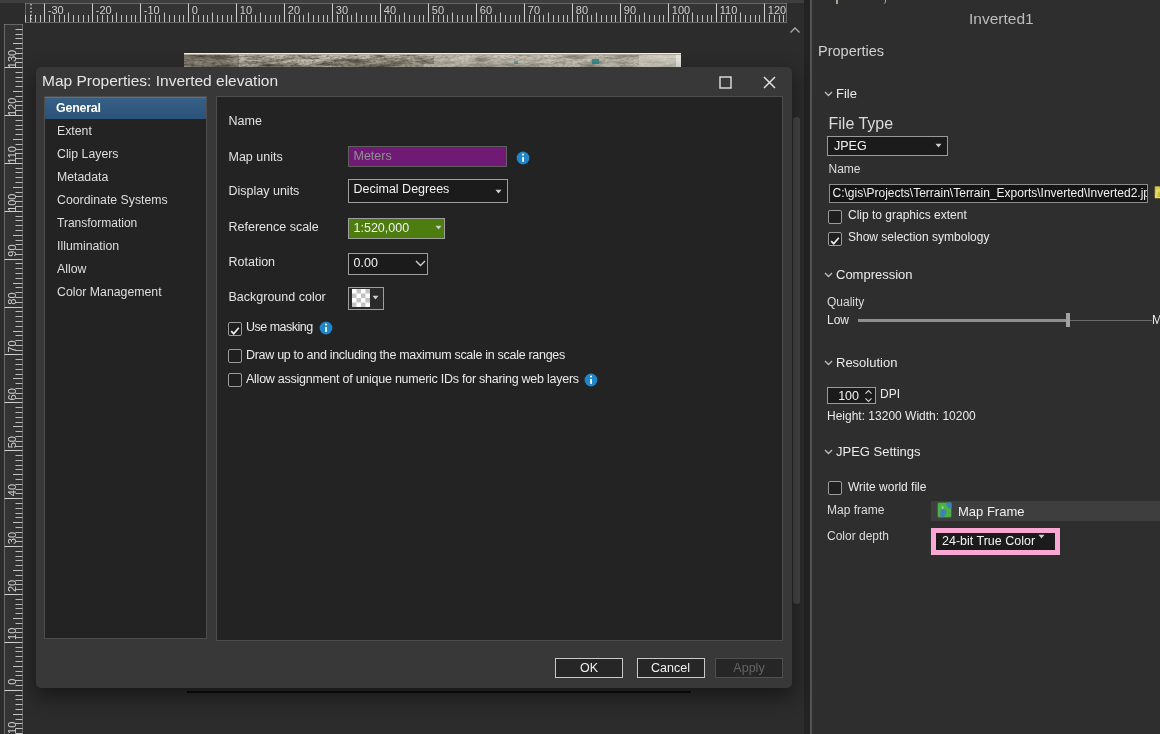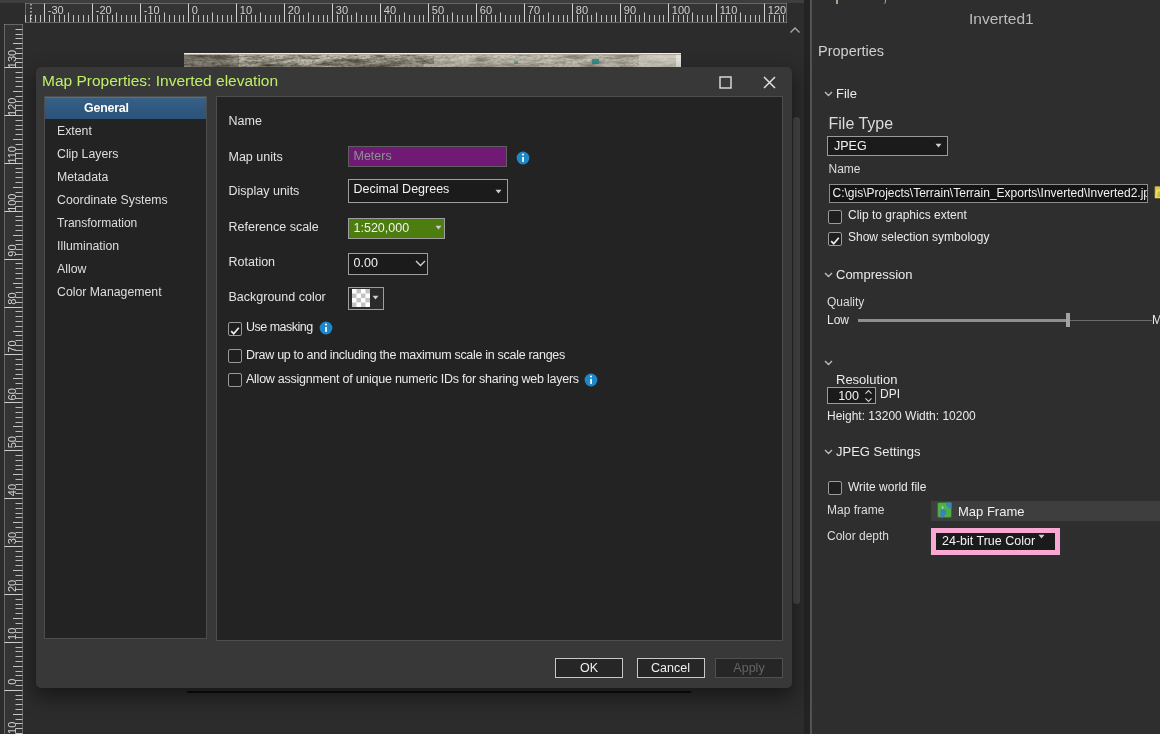--- a/index.html
+++ b/index.html
@@ -381,30 +381,30 @@
 </svg>
     </div>
 <div style="position:absolute;left:187px;top:691px;width:504px;height:2px;background:#0d0d0d;"></div>
 <svg width="12" height="8" viewBox="0 0 12 8" style="position:absolute;left:789px;top:26px">
       <path d="M1.5 6.5 L6 2 L10.5 6.5" stroke="#aaaaaa" stroke-width="1.4" fill="none"></path>
     </svg>
 <div style="position:absolute;left:792.5px;top:117px;width:7px;height:487px;background:#474747;border-radius:3.5px;"></div>
 <div style="position:absolute;left:804px;top:0;width:6px;height:734px;background:#232323;"></div>
 <div style="position:absolute;left:809.5px;top:0;width:1.5px;height:734px;background:#565656;"></div>
 <div id="dlg" style="position:absolute;left:36px;top:66.5px;width:756px;height:621px;background:#383838;border-radius:5px;box-shadow:0 8px 20px 2px rgba(0,0,0,0.45);">
-<span style="position:absolute;left:6px;top:5.5px;font-size:15.5px;color:#bef264;">Map Properties: Inverted elevation</span>
+<span style="position:absolute;left:6px;top:5.5px;font-size:15.5px;color:#e5e5e5;">Map Properties: Inverted elevation</span>
 <svg width="13" height="13" viewBox="0 0 13 13" style="position:absolute;left:683px;top:9px">
         <rect x="1" y="1" width="11" height="11" fill="none" stroke="#e0e0e0" stroke-width="1.4"></rect>
       </svg>
 <svg width="15" height="15" viewBox="0 0 15 15" style="position:absolute;left:726px;top:8px">
         <path d="M2 2 L13 13 M13 2 L2 13" stroke="#e0e0e0" stroke-width="1.5"></path>
       </svg>
 <div style="position:absolute;left:8px;top:29.5px;width:161px;height:541px;background:#232323;border:1px solid #4d4d4d;">
         <div style="position:absolute;left:0;top:0;width:100%;height:21px;background:linear-gradient(#376087,#2b5278);border-top:1px solid #47759e;">
-          <span style="position:absolute;left:11px;top:3px;font-weight:bold;color:#ffffff;font-size:12.4px;letter-spacing:-0.2px;margin-left:28px;">General</span>
+          <span style="position:absolute;left:11px;top:3px;font-weight:bold;color:#ffffff;font-size:12.4px;letter-spacing:-0.2px;">General</span>
         </div>
         <span style="position:absolute;left:12px;top:27px;font-size:12.3px;color:#dedede;">Extent</span>
         <span style="position:absolute;left:12px;top:50px;font-size:12.3px;color:#dedede;">Clip Layers</span>
         <span style="position:absolute;left:12px;top:73px;font-size:12.3px;color:#dedede;">Metadata</span>
         <span style="position:absolute;left:12px;top:96px;font-size:12.3px;color:#dedede;">Coordinate Systems</span>
         <span style="position:absolute;left:12px;top:119px;font-size:12px;color:#dedede;">Transformation</span>
         <span style="position:absolute;left:12px;top:142px;font-size:12.3px;color:#dedede;">Illumination</span>
         <span style="position:absolute;left:12px;top:165px;font-size:12.3px;color:#dedede;">Allow</span>
         <span style="position:absolute;left:12px;top:188px;font-size:12.3px;color:#dedede;">Color Management</span>
       </div>
@@ -517,21 +517,21 @@
       <span style="position:absolute;left:24px;top:266.5px;font-size:13px;color:#ebebeb;font-weight:normal;white-space:nowrap;">Compression</span>
       <span style="position:absolute;left:15px;top:294.8px;font-size:12px;color:#dcdcdc;font-weight:normal;white-space:nowrap;">Quality</span>
       <span style="position:absolute;left:15px;top:312.5px;font-size:12px;color:#eaeaea;font-weight:normal;white-space:nowrap;">Low</span>
       <div style="position:absolute;left:46px;top:318.5px;width:210px;height:3px;background:#8f8f8f;"></div>
       <div style="position:absolute;left:256px;top:319.5px;width:84px;height:1.5px;background:#6a6a6a;"></div>
       <div style="position:absolute;left:254px;top:313px;width:4px;height:14px;background:#a2a2a2;"></div>
       <span style="position:absolute;left:340px;top:312.5px;font-size:12px;color:#eaeaea;font-weight:normal;white-space:nowrap;">M</span>
       <svg width="9" height="6" viewBox="0 0 9 6" style="position:absolute;left:12px;top:360px">
         <path d="M1 1 L4.5 4.5 L8 1" stroke="#bbbbbb" stroke-width="1.4" fill="none"></path>
       </svg>
-      <span style="position:absolute;left:24px;top:355px;font-size:13px;color:#ebebeb;font-weight:normal;white-space:nowrap;margin-top:17px;">Resolution</span>
+      <span style="position:absolute;left:24px;top:355px;font-size:13px;color:#ebebeb;font-weight:normal;white-space:nowrap;">Resolution</span>
       <div style="position:absolute;left:15px;top:387px;width:47px;height:15px;background:#1b1b1b;border:1px solid #9a9a9a;">
         <span style="position:absolute;right:16px;top:0.5px;font-size:12.5px;color:#f2f2f2;">100</span>
         <svg width="9" height="14" viewBox="0 0 9 14" style="position:absolute;right:2px;top:0.5px">
           <path d="M1.5 4.6 L4.5 1.6 L7.5 4.6" stroke="#cfcfcf" stroke-width="1.2" fill="none"></path>
           <path d="M1.5 9.4 L4.5 12.4 L7.5 9.4" stroke="#cfcfcf" stroke-width="1.2" fill="none"></path>
         </svg>
       </div>
       <span style="position:absolute;left:68px;top:387px;font-size:12px;color:#eaeaea;font-weight:normal;white-space:nowrap;">DPI</span>
       <span style="position:absolute;left:15px;top:409px;font-size:12px;color:#eaeaea;font-weight:normal;white-space:nowrap;">Height: 13200 Width: 10200</span>
       <svg width="9" height="6" viewBox="0 0 9 6" style="position:absolute;left:12px;top:449.4px">

